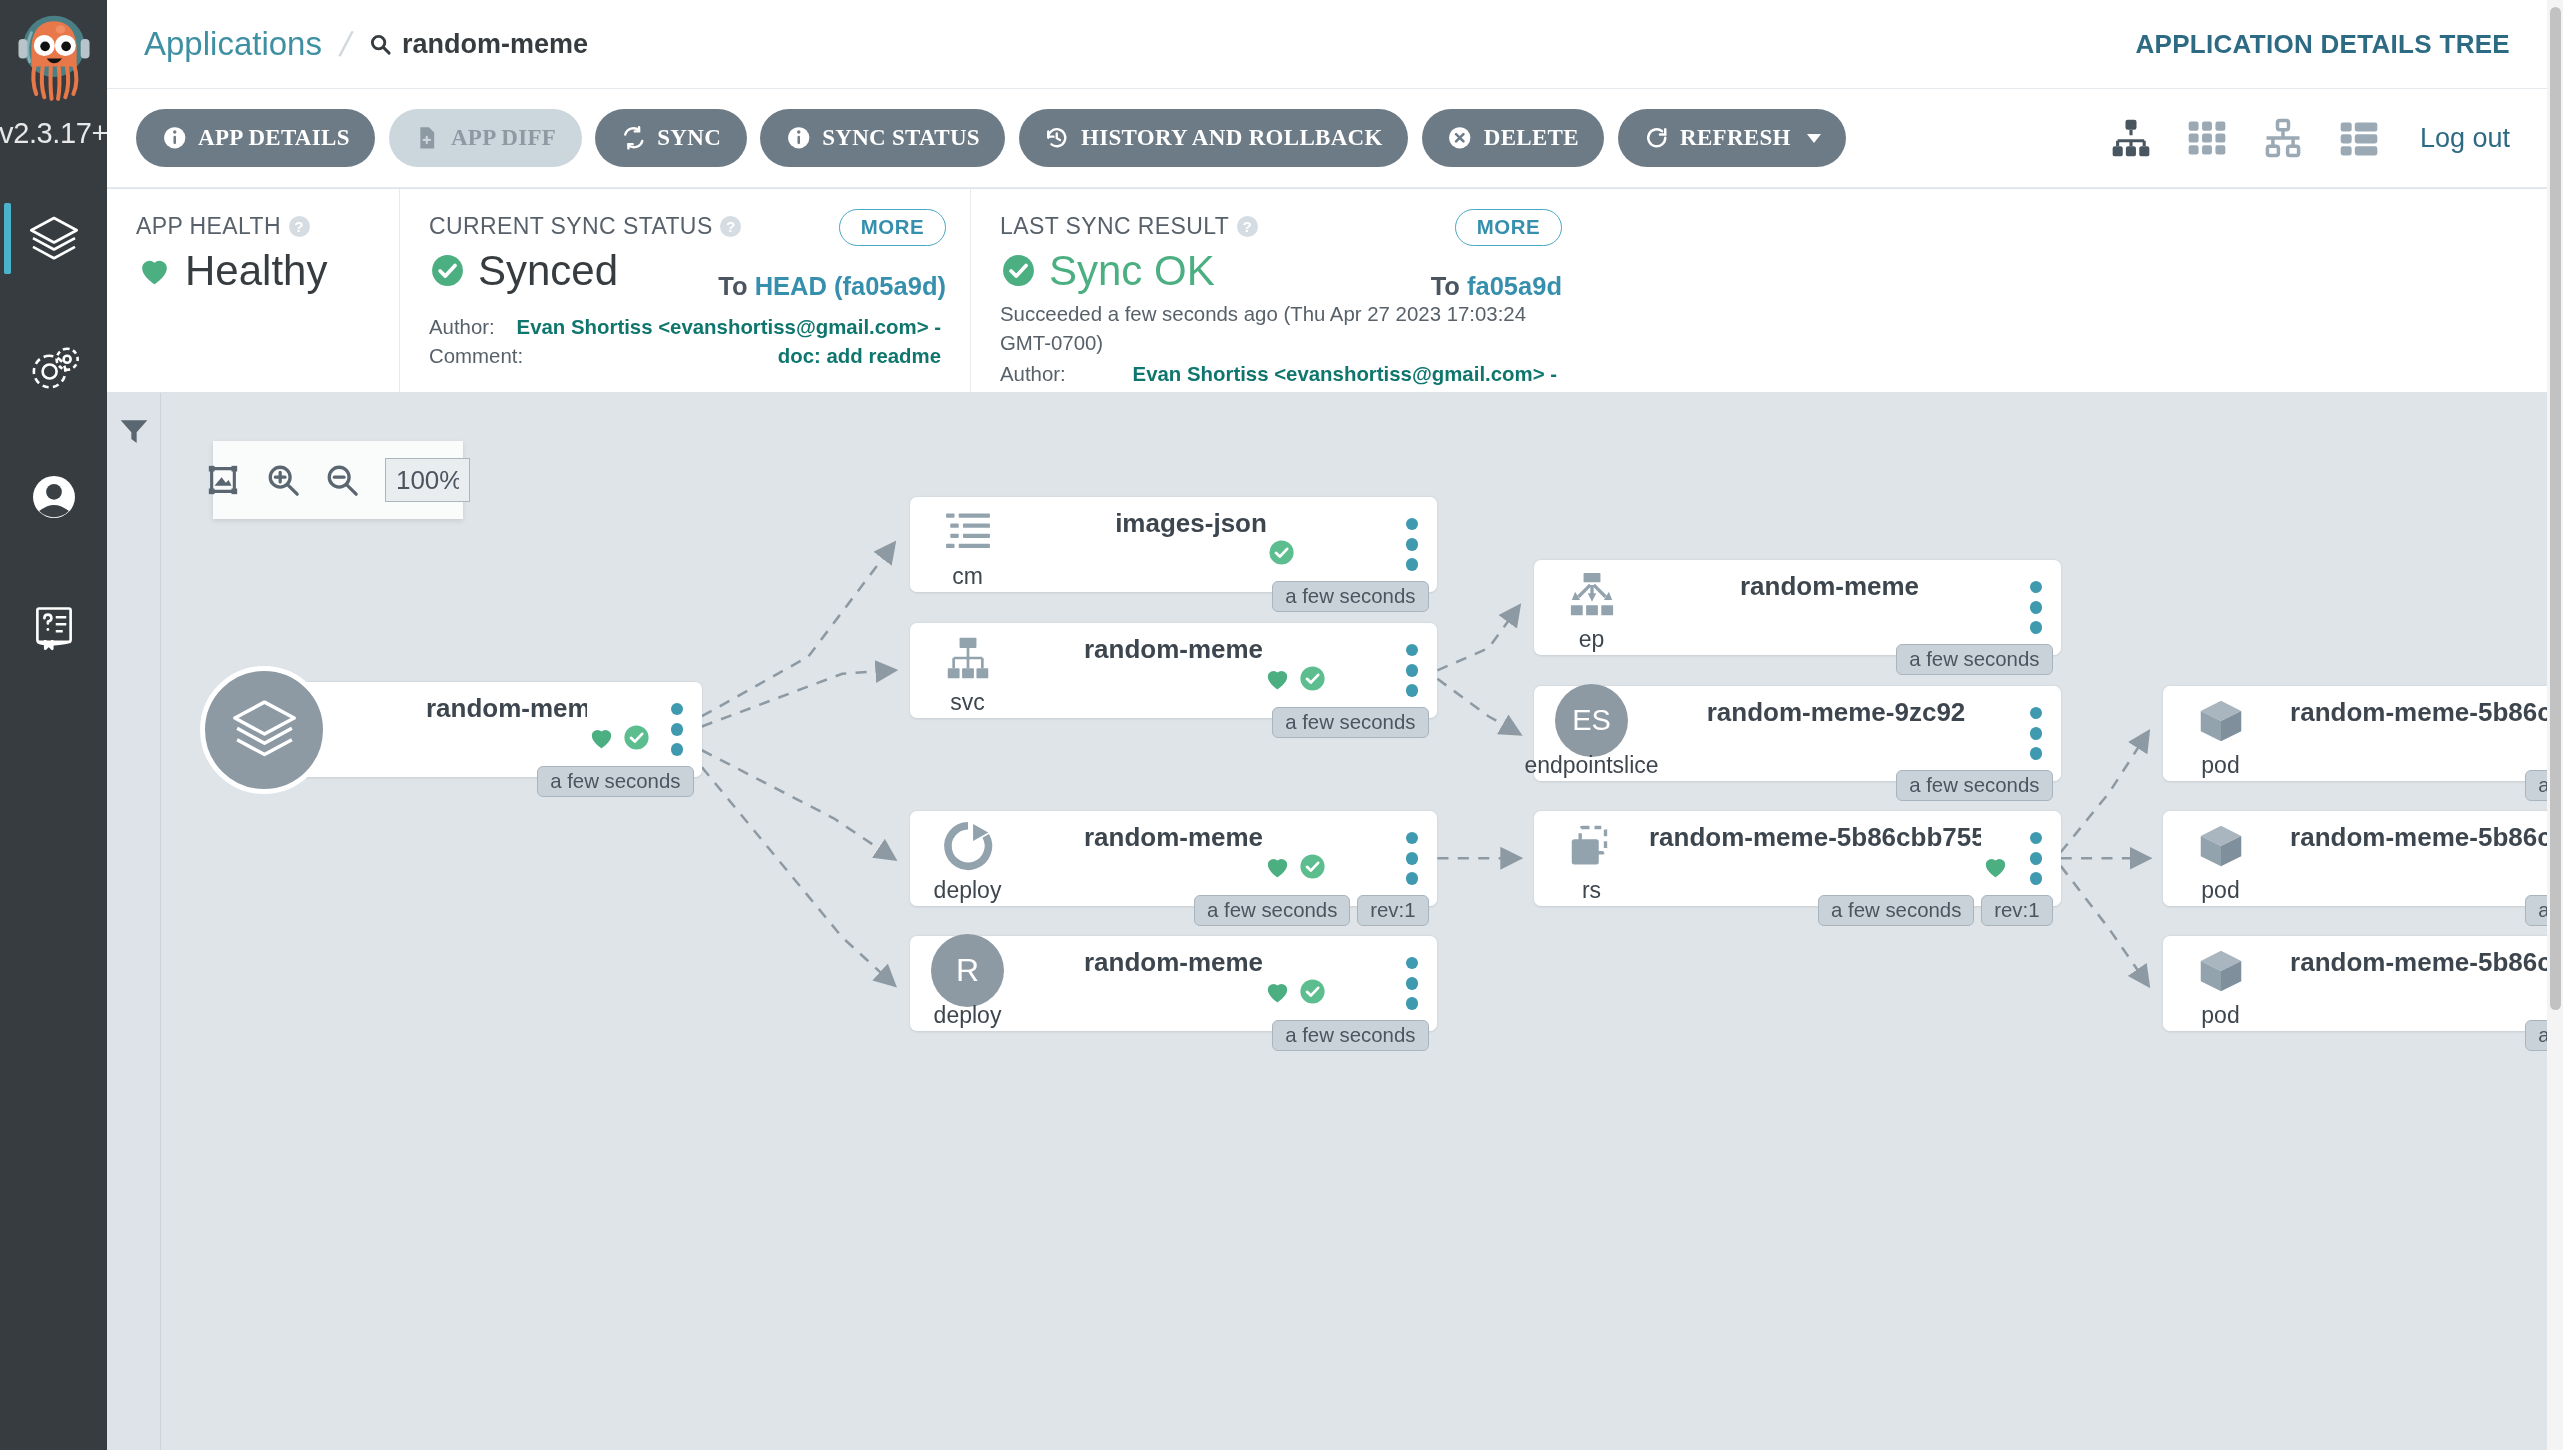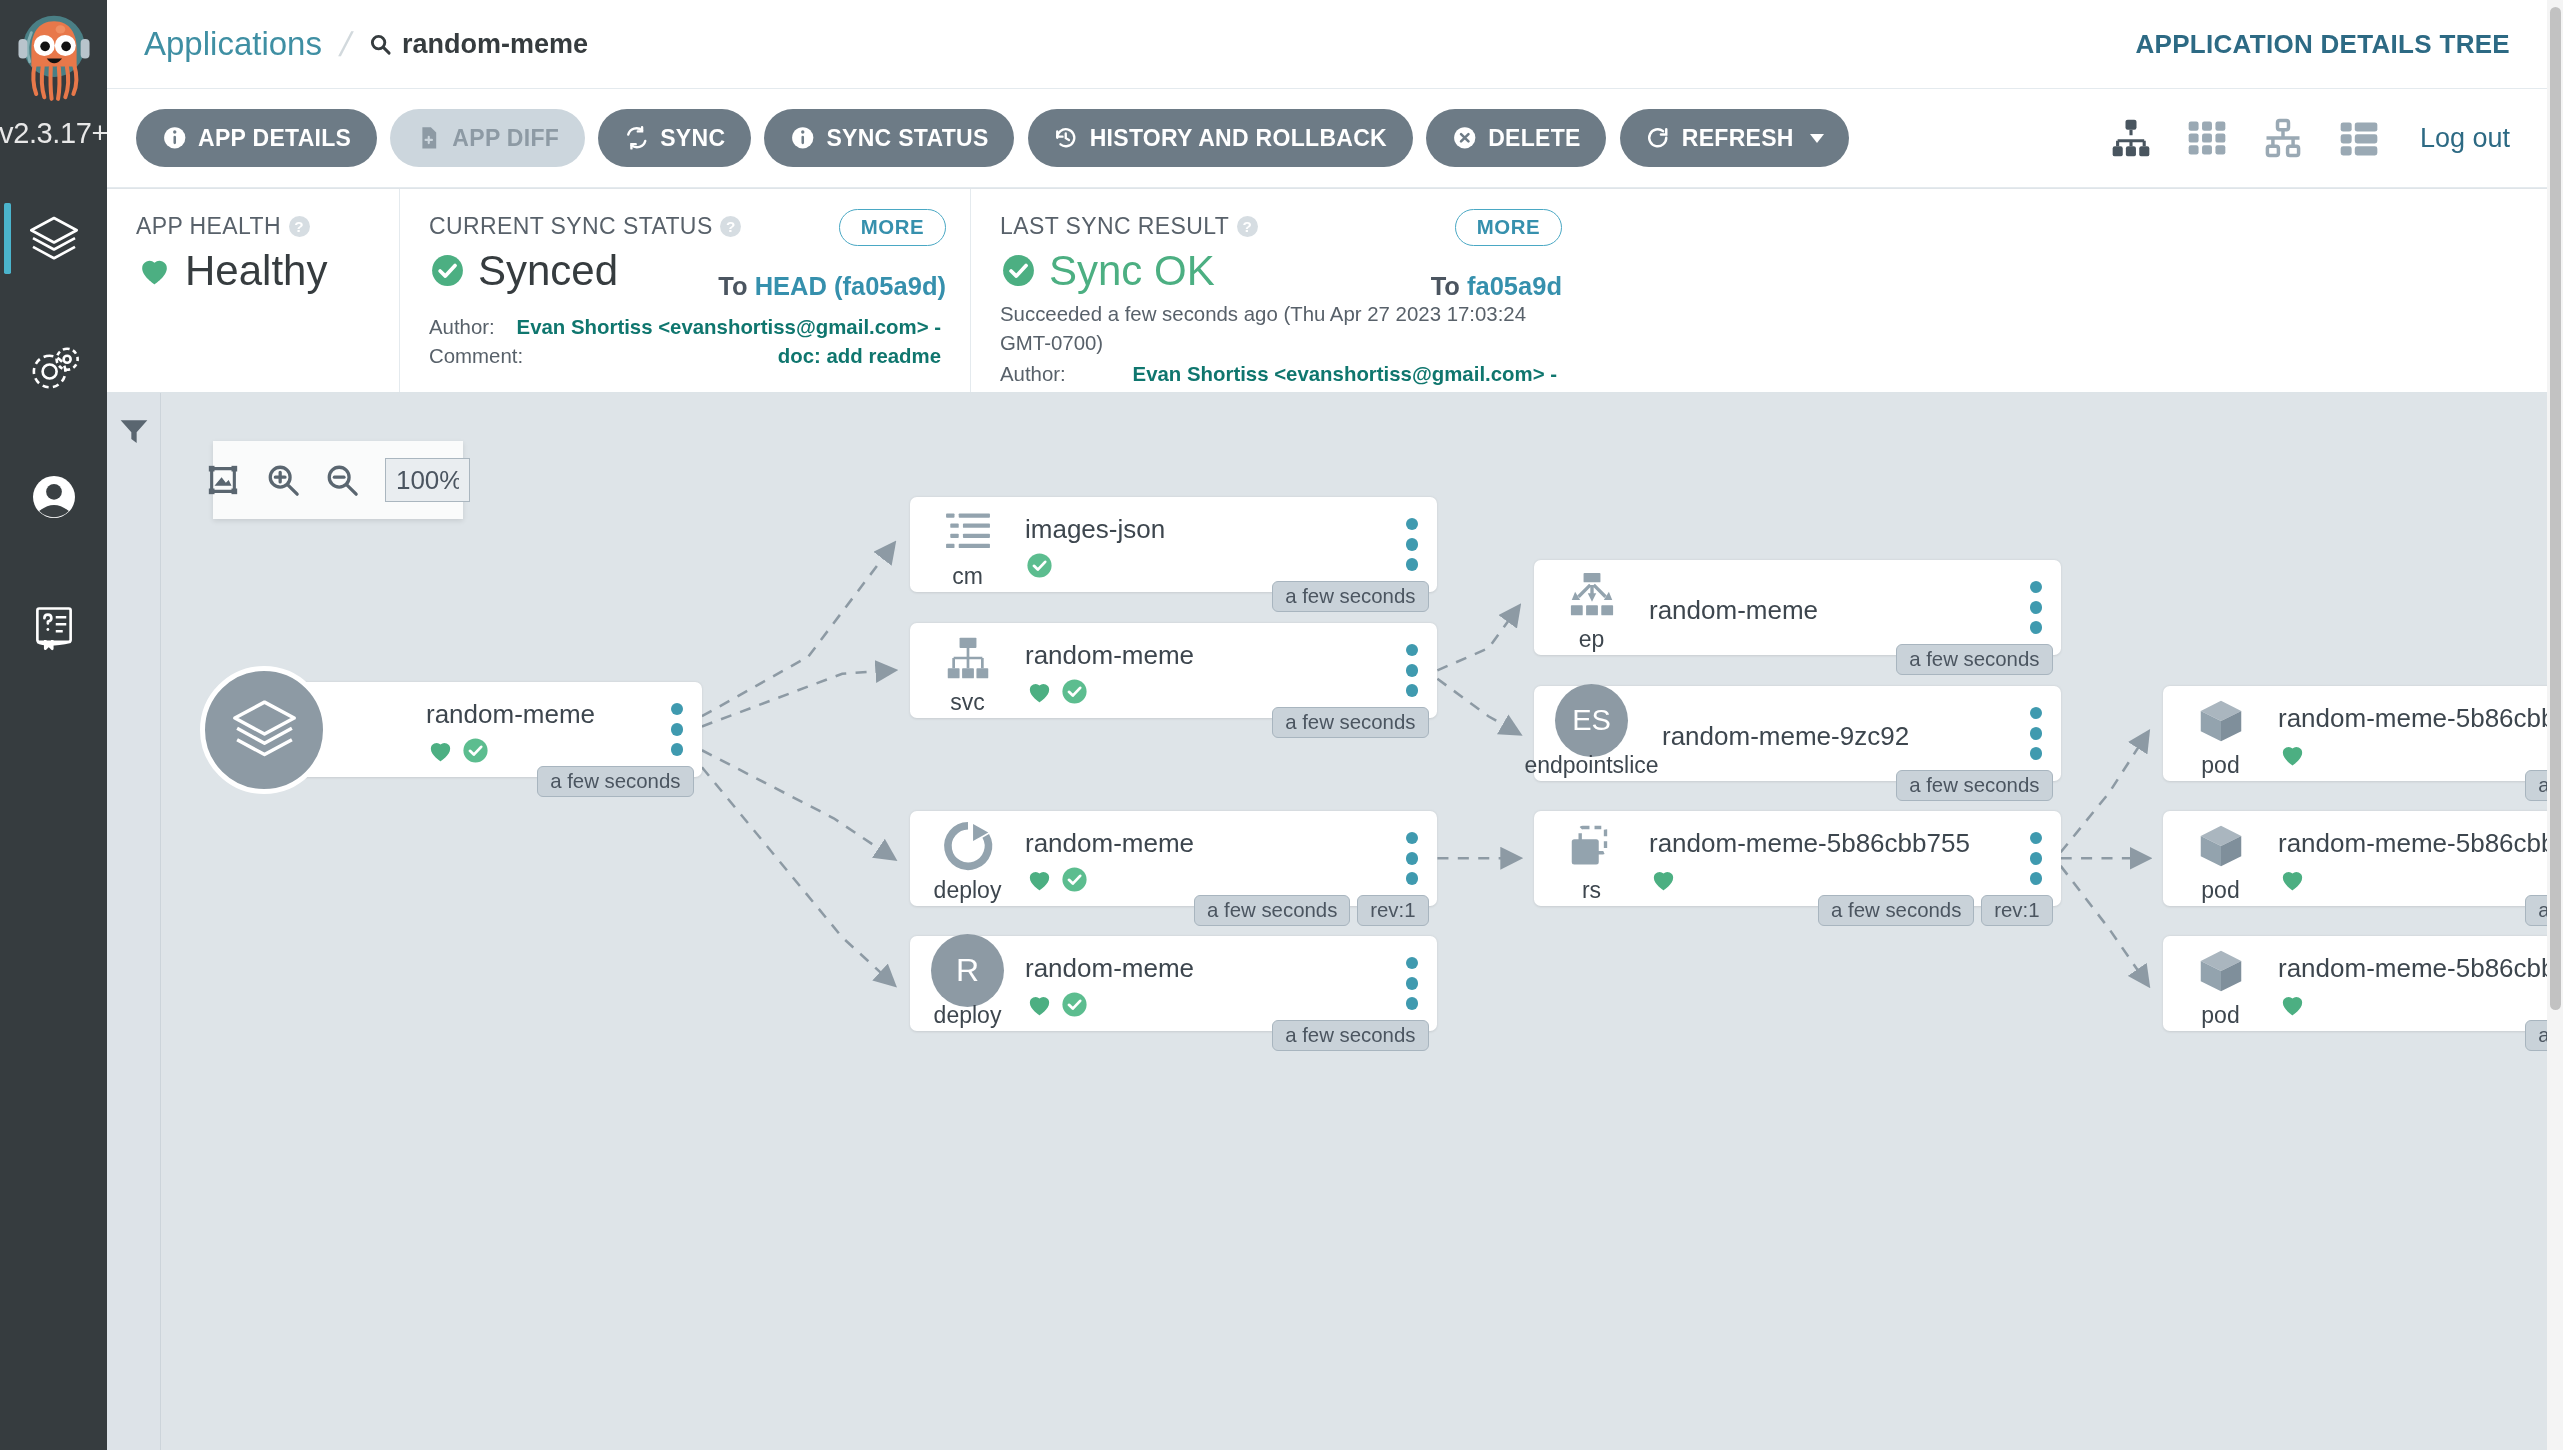--- a/index.html
+++ b/index.html
@@ -74,21 +74,21 @@
     border-bottom: 0.9px solid #e4eaee;
   }
   #toolbar-buttons { display: flex; align-items: center; padding-left: 29px; gap: 13.6px; }
   .tb-btn {
     height: 58px; border-radius: 29px;
     background: #6d7b86; color: #fff;
     display: flex; align-items: center; gap: 11px;
     padding: 0 25.5px;
     font-size: 23px; font-weight: 700; letter-spacing: 0.3px;
     cursor: pointer; border: none; white-space: nowrap;
-    font-family: Liberation Sans, sans-serif;
+    font-family: Liberation Serif, serif;
   }
   .tb-btn.disabled { background: #ccd6dd; color: #8d9aa4; }
   .tb-btn svg { width: 25.5px; height: 25.5px; flex: none; }
   .caret {
     width: 0; height: 0; margin-left: 5.1px;
     border-left: 7.7px solid transparent; border-right: 7.7px solid transparent;
     border-top: 9.4px solid currentColor;
   }
   #toolbar-right {
     margin-left: auto; display: flex; align-items: center;
@@ -200,22 +200,23 @@
     align-items: center; justify-content: center;
   }
   .node-kind-glyph { display: flex; align-items: center; justify-content: center; height: 66px; }
   .node-kind-glyph svg { width: 54px; height: 54px; display: block; }
   .node-kind-label {
     font-size: 23px; color: #3d464e; margin-top: -1.7px;
     white-space: nowrap;
   }
   .node-body {
     position: absolute; left: 115px; top: 0; right: 51px; height: 100%;
-    display: flex; flex-direction: column; justify-content: center;
-    padding-top: 5px;
+    display: flex; flex-direction: row; justify-content: center;
+    padding-top: 11px;
+    font-weight: bold;
   }
   .node-title {
     font-size: 26px; color: #3d464e; white-space: nowrap; overflow: hidden;
   }
   .node-badges { display: flex; align-items: center; gap: 6px; margin-top: 5.1px; }
   .node-badges svg { width: 29px; height: 29px; display: block; }
   .node-kebab {
     position: absolute; right: 18.7px; top: 50%;
     transform: translateY(-50%);
     display: flex; flex-direction: column; gap: 7.7px; cursor: pointer;

